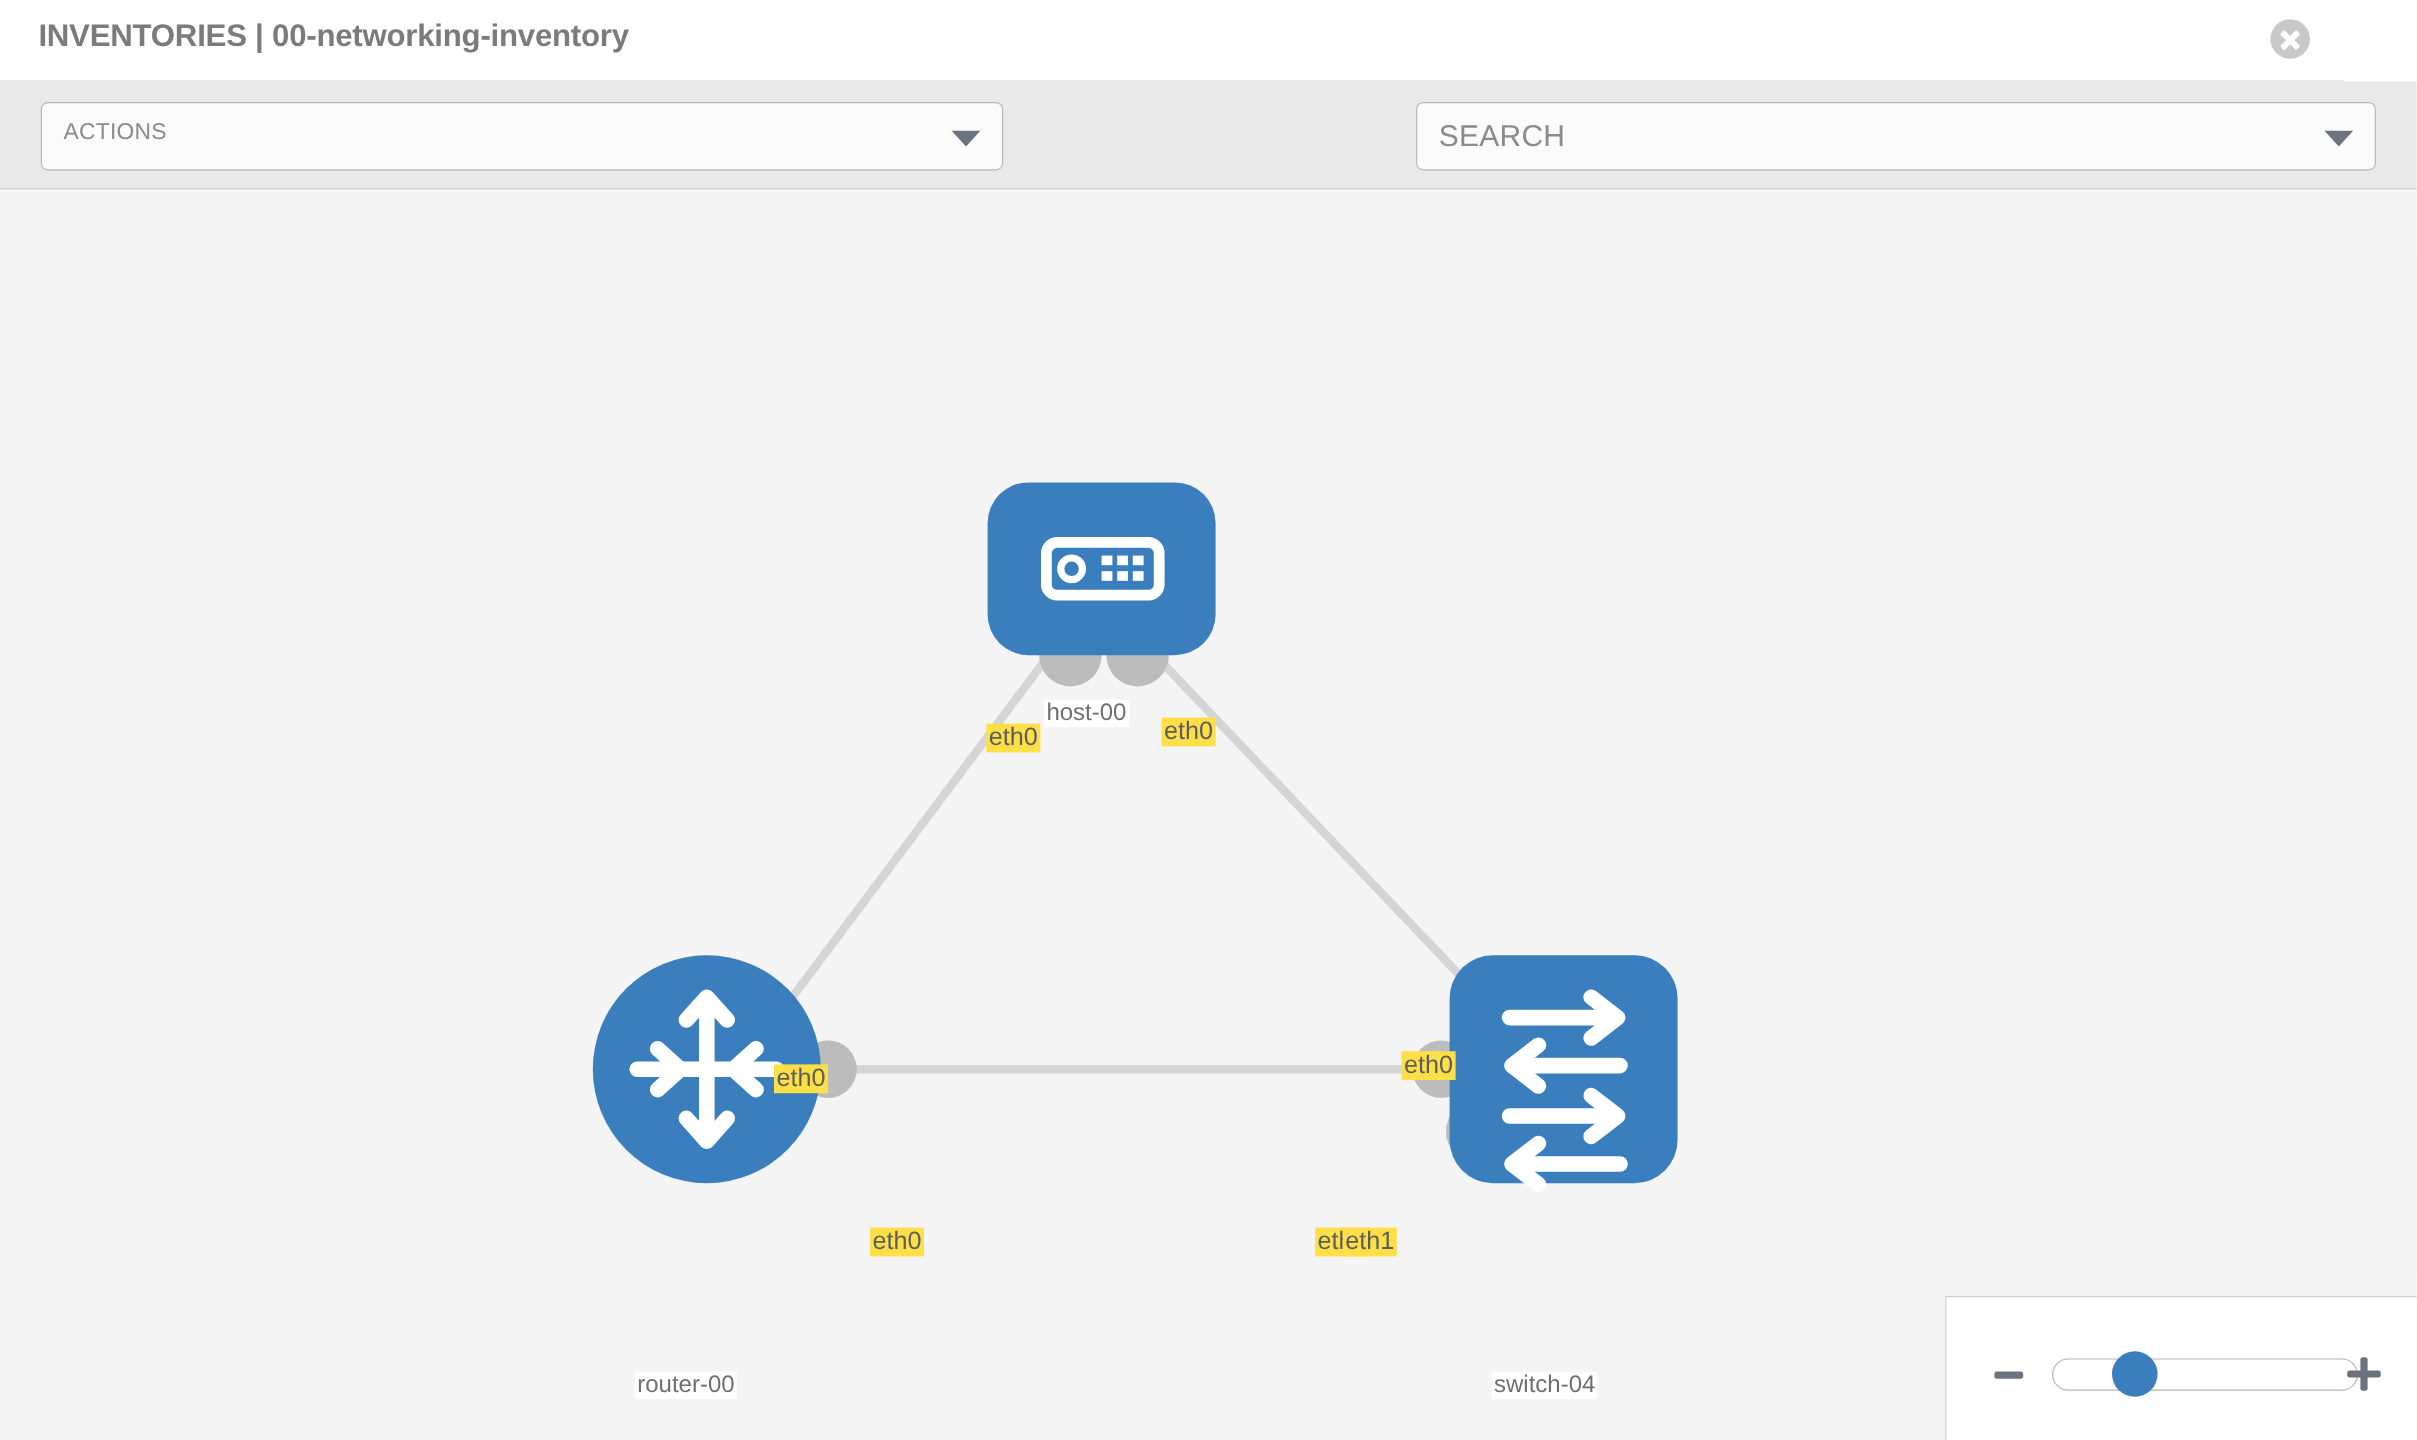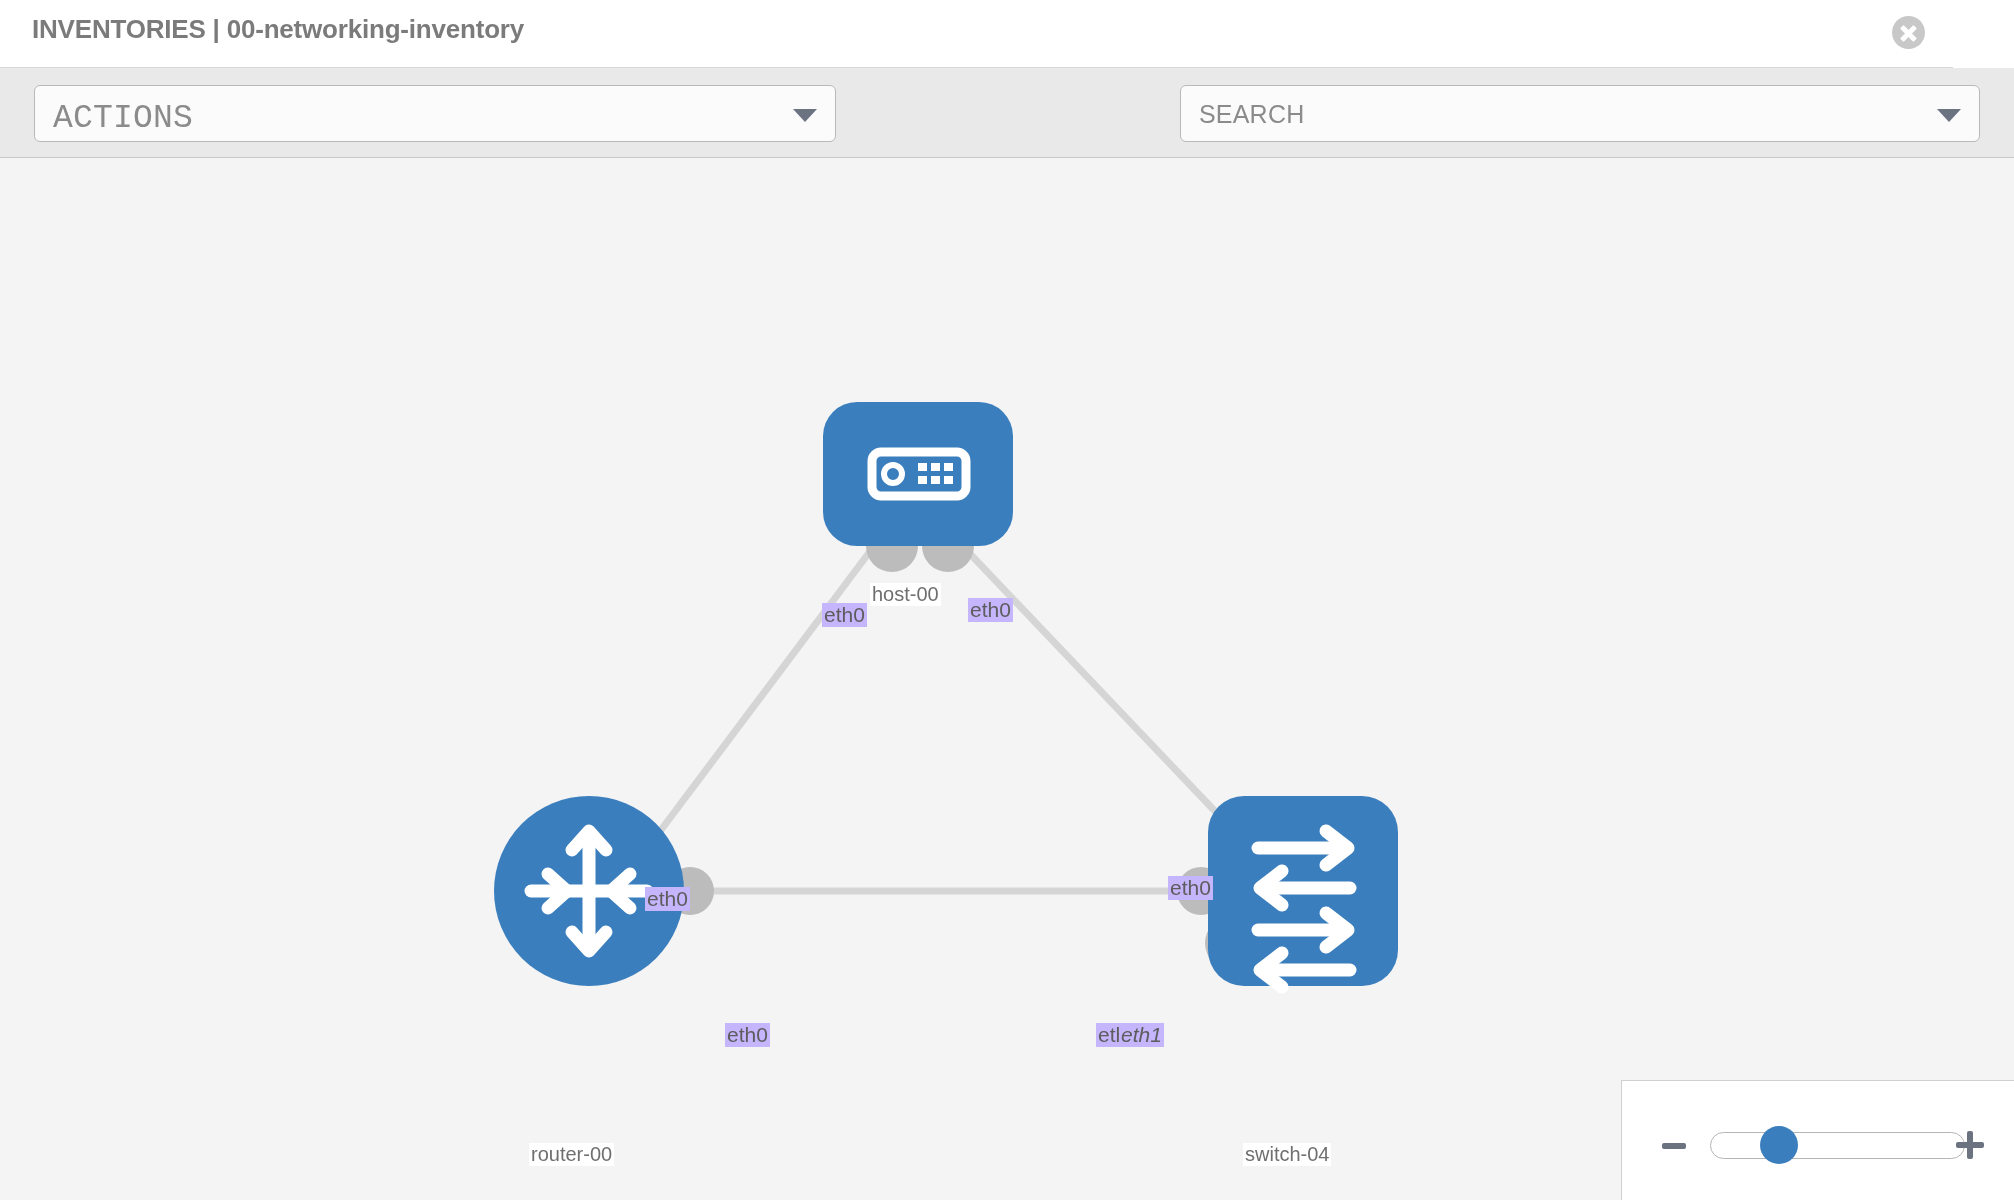--- a/index.html
+++ b/index.html
@@ -81,24 +81,23 @@
     background: #fbfbfb;
     border: 1px solid #b9b9b9;
     border-radius: 6px;
     box-sizing: border-box;
     cursor: pointer;
   }
   .actions-select .label {
     position: absolute;
     left: 18px;
     top: 14px;
-    font-size: 33px;
+    font-size: 19px;
     color: #8b8b8b;
     letter-spacing: 0.2px;
-    font-family: Liberation Mono, monospace;
   }
   .caret {
     position: absolute;
     width: 0; height: 0;
     border-left: 12px solid transparent;
     border-right: 12px solid transparent;
     border-top: 13px solid #6b7280;
   }
   .actions-select .caret { right: 18px; top: 23px; }
 
@@ -152,21 +151,21 @@
     font-size: 20px;
     color: #6f6f6f;
     background: #ffffff;
     white-space: nowrap;
     padding: 0 2px;
   }
   .iface-label {
     position: absolute;
     font-size: 21px;
     color: #5d5d5d;
-    background: #c4b5fd;
+    background: #fde047;
     white-space: nowrap;
     padding: 0 2px;
   }
 
   
   .zoom-control {
     position: absolute;
     left: 1621px;
     top: 1080px;
     width: 393px;
@@ -332,21 +331,21 @@
 
     <div class="node-label" style="left:870px; top:425px;">host-00</div>
     <div class="node-label" style="left:529px; top:985px;">router-00</div>
     <div class="node-label" style="left:1243px; top:985px;">switch-04</div>
 
     <div class="iface-label" style="left:822px; top:445px;">eth0</div>
     <div class="iface-label" style="left:968px; top:440px;">eth0</div>
     <div class="iface-label" style="left:645px; top:729px;">eth0</div>
     <div class="iface-label" style="left:1168px; top:718px;">eth0</div>
     <div class="iface-label" style="left:1096px; top:865px;">eth0</div>
-    <div class="iface-label" style="left:1119px; top:865px;font-style:italic;">eth1</div>
+    <div class="iface-label" style="left:1119px; top:865px;">eth1</div>
     <div class="iface-label" style="left:725px; top:865px;">eth0</div>
   </div>
 
   <div class="zoom-control">
     <div class="zoom-minus"></div>
     <div class="zoom-track"></div>
     <div class="zoom-thumb"></div>
     <div class="zoom-plus">
       <i class="h"></i>
         <i class="v"></i>

